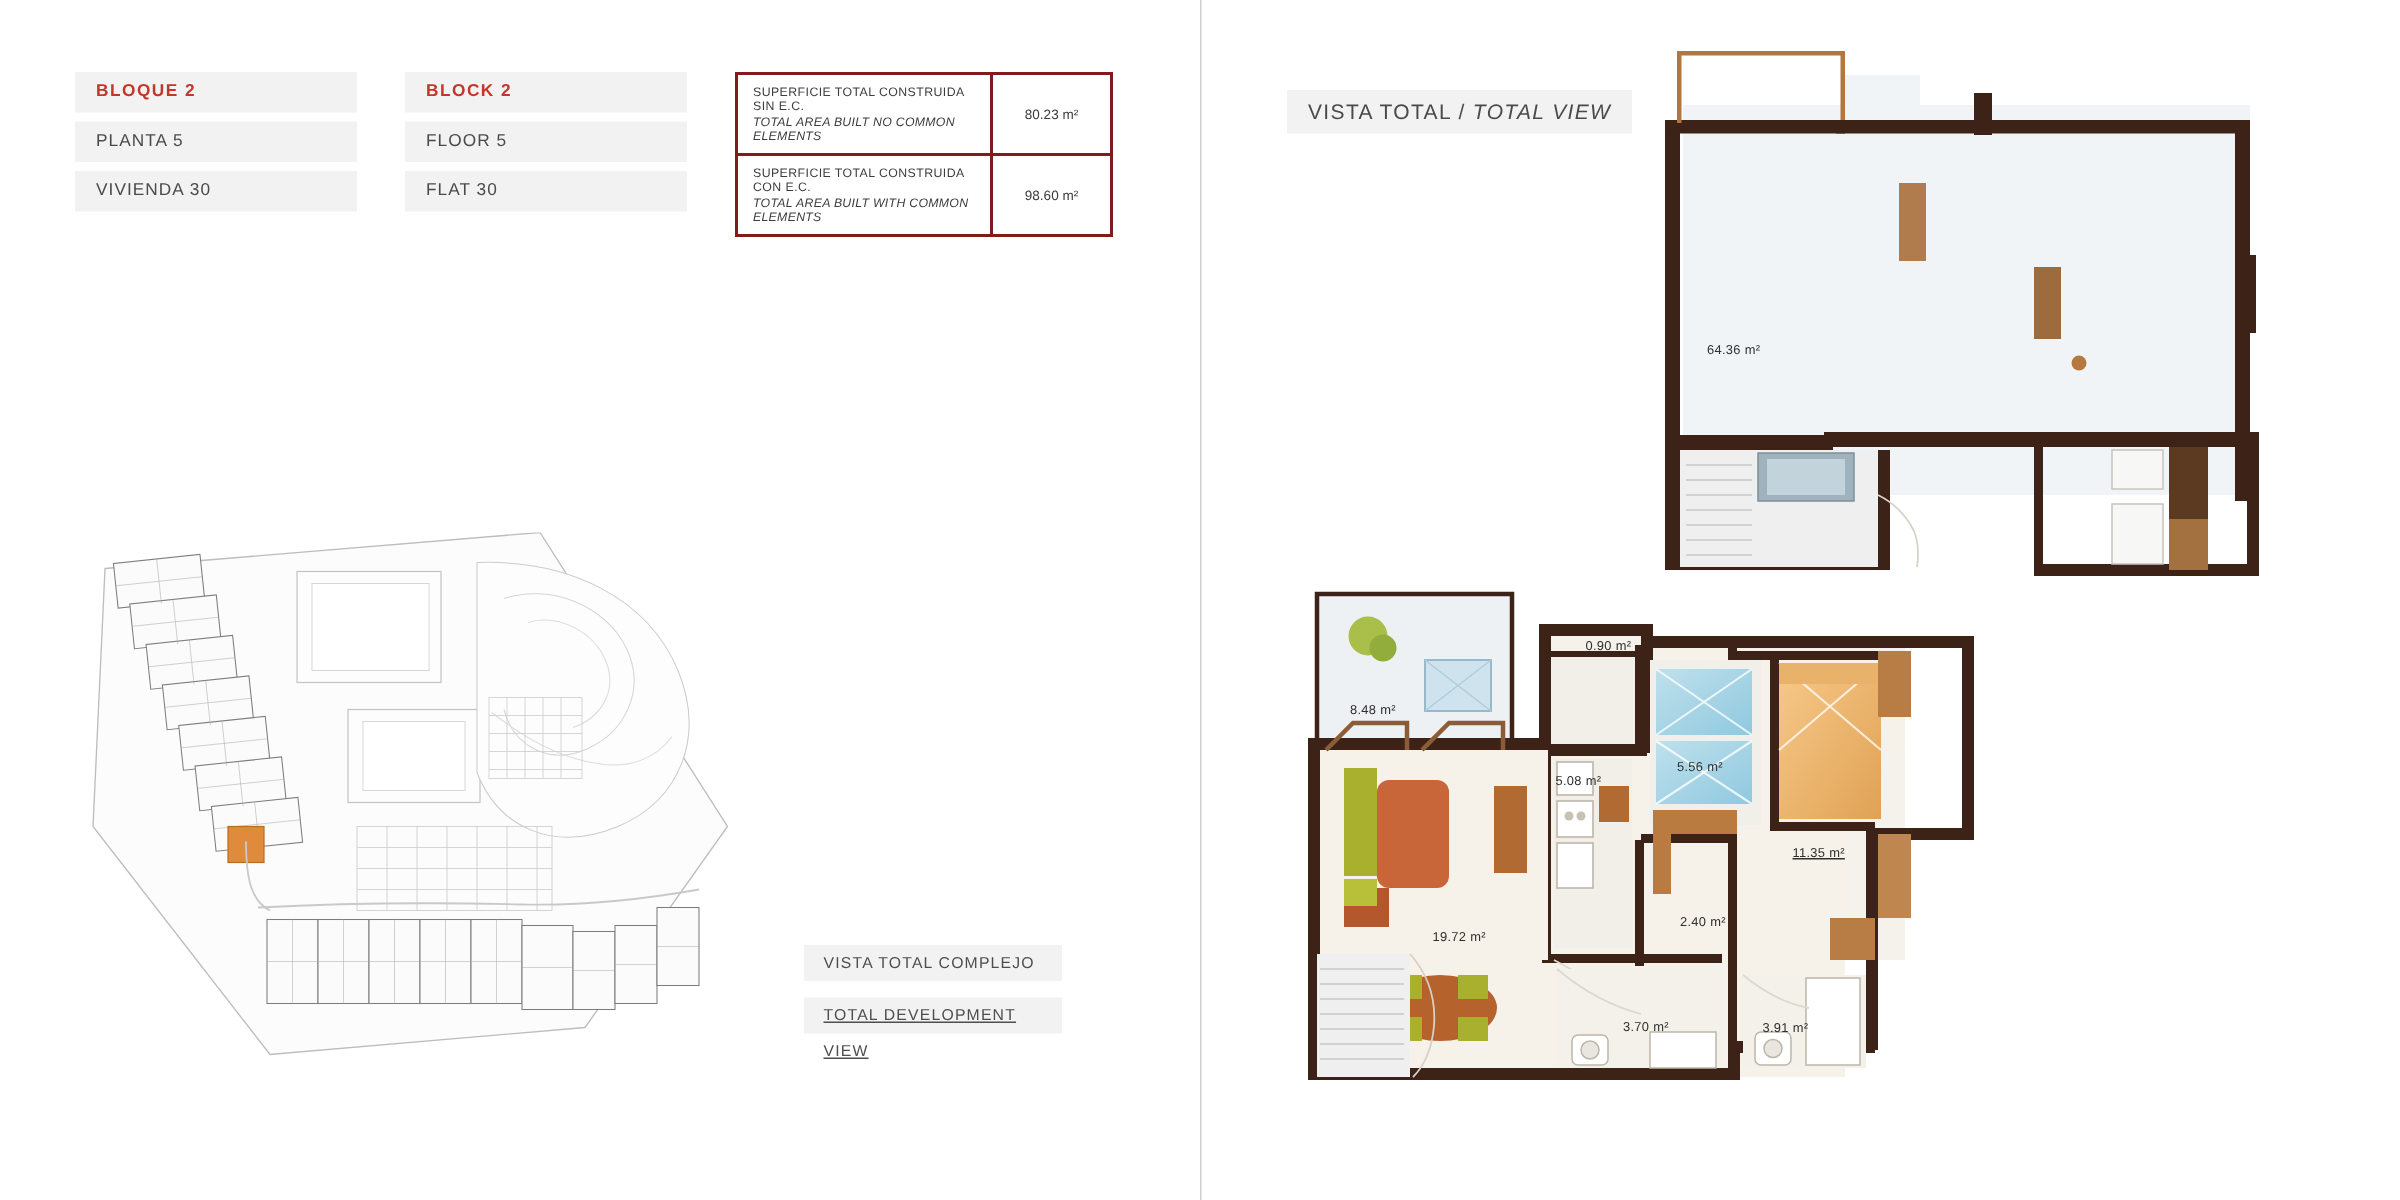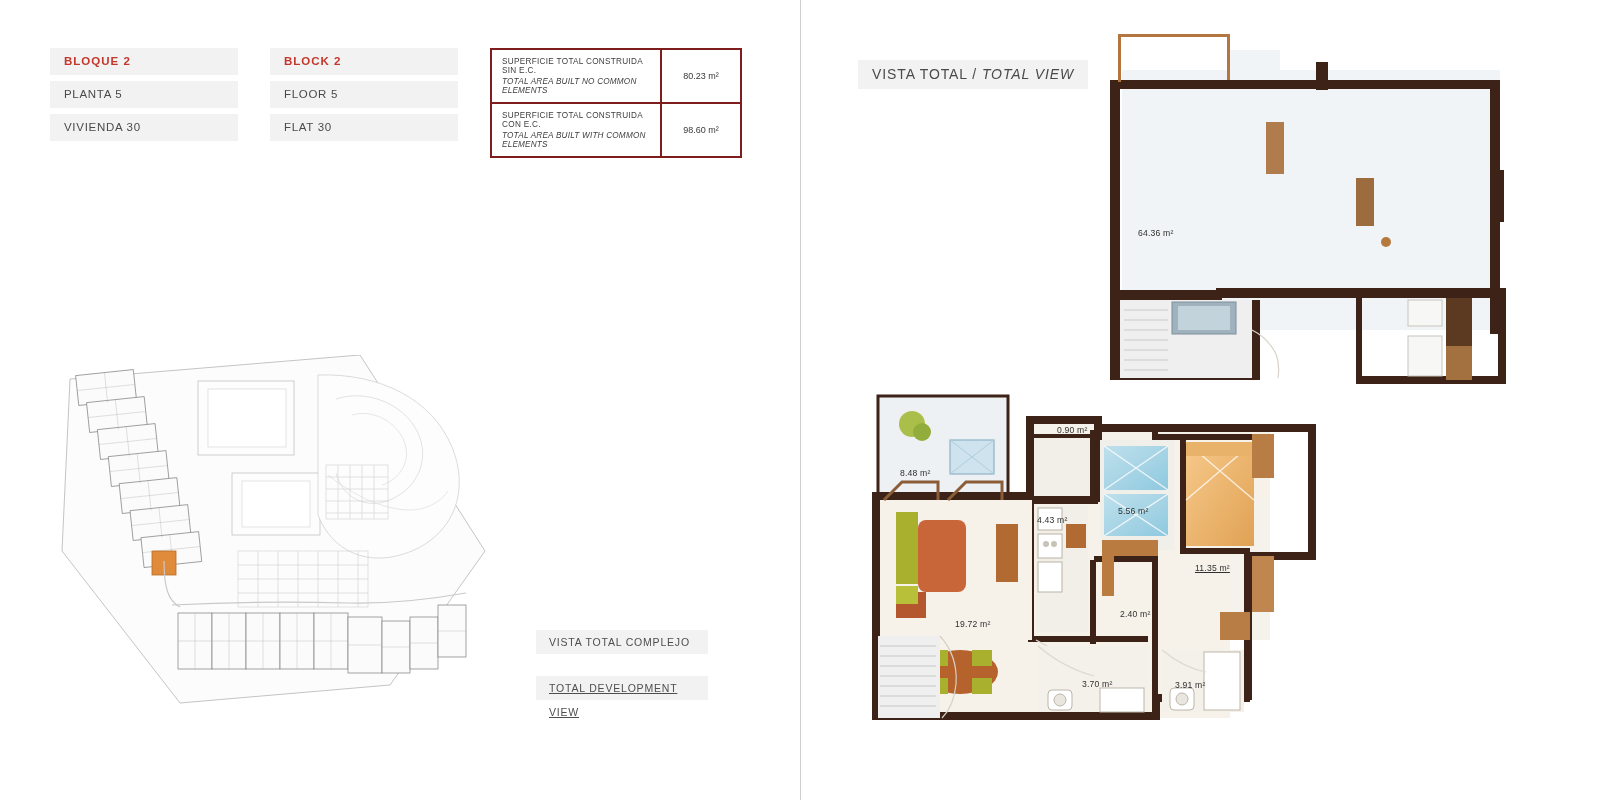--- a/index.html
+++ b/index.html
@@ -93,21 +93,21 @@
   }
   .siteplan-svg { display:block; }
 
   .dev-view-labels {
     position: absolute;
     left: 536px;
     top: 630px;
     width: 172px;
     display: flex;
     flex-direction: column;
-    gap: 22px;
+    gap: 11px;
   }
   .dev-view-labels .label-row {
     font-size: 10.5px;
     height: 24px;
     line-height: 24px;
     letter-spacing: 0.8px;
     padding-left: 13px;
     color: #4e4e4e;
   }
   .dev-view-labels .label-row.en { font-style: normal; text-decoration: underline; }
@@ -444,21 +444,21 @@
         </g>
 
         <rect x="234" y="434" width="56" height="62" fill="#f2efe9"></rect>
         <rect x="234" y="434" width="56" height="4" fill="#3d2317"></rect>
       </g>
     </svg>
 
     <div class="area-tag" style="left:338px; top:228px;">64.36 m²</div>
     <div class="area-tag" style="left:100px; top:468px;">8.48 m²</div>
     <div class="area-tag" style="left:240px; top:425px;margin-left:17px;">0.90 m²</div>
-    <div class="area-tag" style="left:237px; top:515px;">4.43 m²</div>
+    <div class="area-tag" style="left:237px; top:515px;">5.08 m²</div>
     <div class="area-tag" style="left:318px; top:506px;">5.56 m²</div>
     <div class="area-tag" style="left:395px; top:563px;text-decoration:underline;">11.35 m²</div>
     <div class="area-tag" style="left:320px; top:609px;">2.40 m²</div>
     <div class="area-tag" style="left:155px; top:619px;">19.72 m²</div>
     <div class="area-tag" style="left:282px; top:679px;">3.70 m²</div>
     <div class="area-tag" style="left:375px; top:680px;">3.91 m²</div>
 
   </div>
 </div>
 

